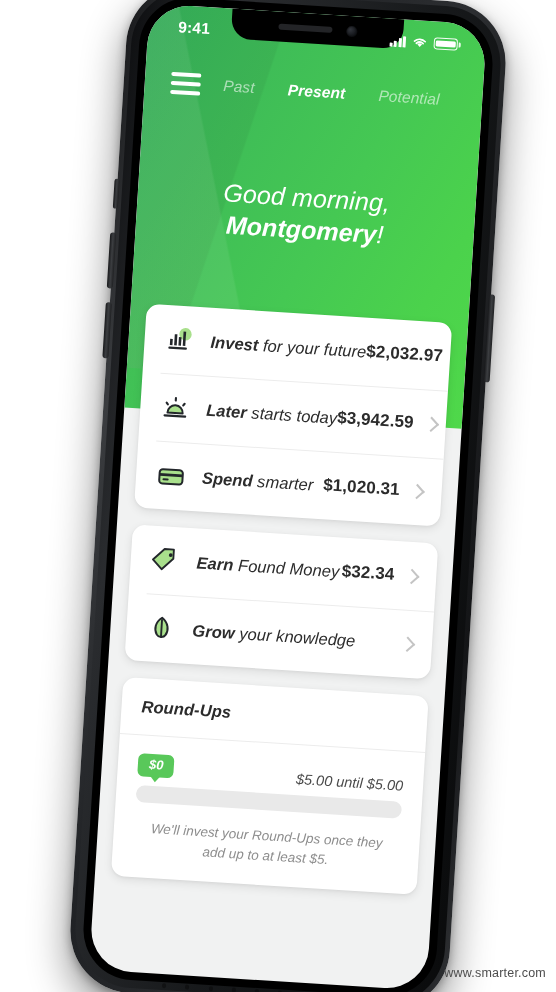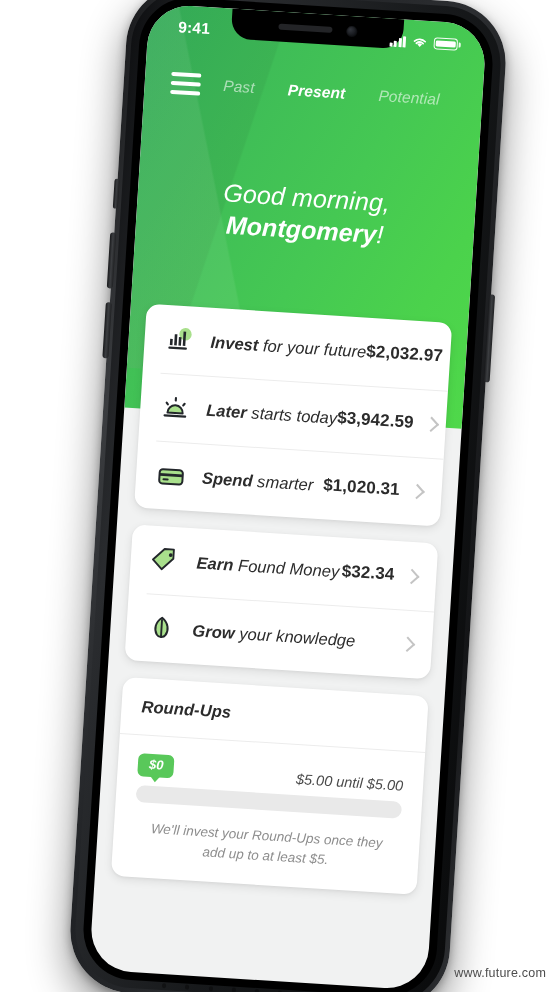--- a/index.html
+++ b/index.html
@@ -571,14 +571,14 @@
         <i></i>
         <i></i>
         <i></i>
         <i></i>
         <i></i>
         <i></i>
         <i></i>
     </div>
   </div>
 
-  <div class="watermark">www.future.com</div>
+  <div class="watermark">www.smarter.com</div>
 </div>
 
 </body></html>

